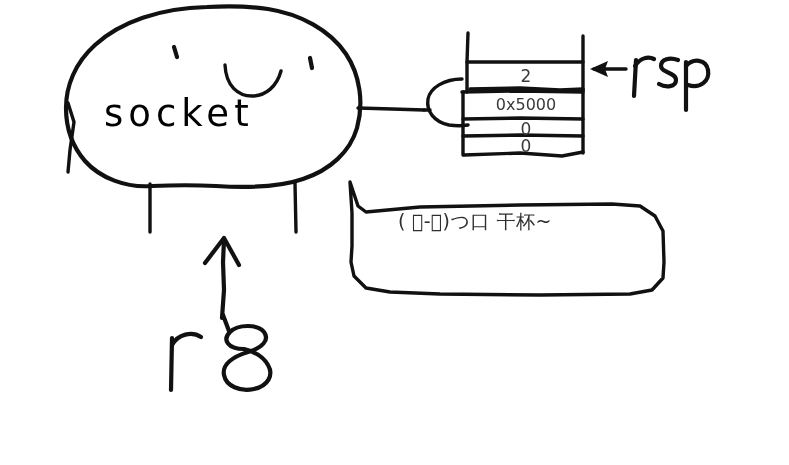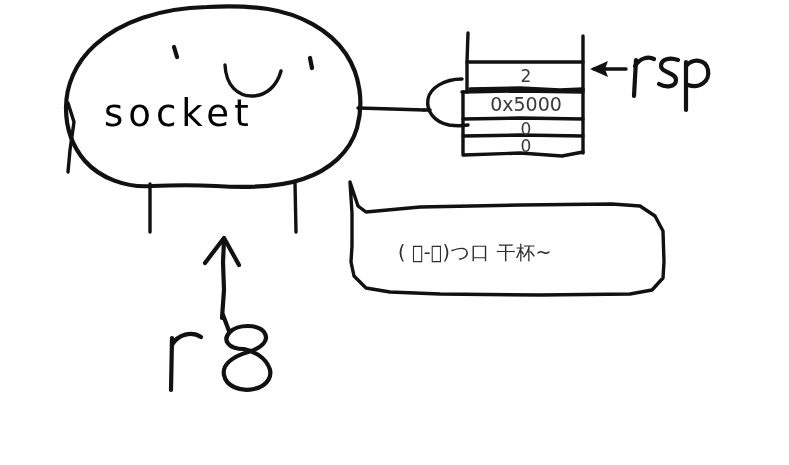--- a/index.html
+++ b/index.html
@@ -45,21 +45,21 @@
     width: 116px;
     text-align: center;
     color: #3a3a3a;
     font-family: "DejaVu Sans", sans-serif;
     font-size: 17px;
     line-height: 17px;
   }
   #bubble-text {
     position: absolute;
     left: 398px;
-    top: 240px;
+    top: 209px;
     color: #2e2e2e;
     font-family: "DejaVu Sans", sans-serif;
     font-size: 19px;
     letter-spacing: 0.5px;
     white-space: nowrap;
   }
 </style>
 </head>
 <body>
 
@@ -158,19 +158,19 @@
          L 366 288
          L 354 276
          L 351 262
          L 352 246 Z"></path>
 
   </svg>
 
   <div class="lbl" id="socket-label" style="left:104px; top:92px; font-family:'DejaVu Sans', sans-serif; font-size:37px; letter-spacing:5px; color:#000000;">socket</div>
 
   <div class="cell-text" style="top:68px;">2</div>
-  <div class="cell-text" style="top:96px; font-size:19px;">0x5000</div>
+  <div class="cell-text" style="top:96px; font-size:16px;">0x5000</div>
   <div class="cell-text" style="top:121px;">0</div>
   <div class="cell-text" style="top:138px;">0</div>
 
   <div id="bubble-text">( ﾟ-ﾟ)つ口 干杯~</div>
 
 </div>
 
 </body></html>

